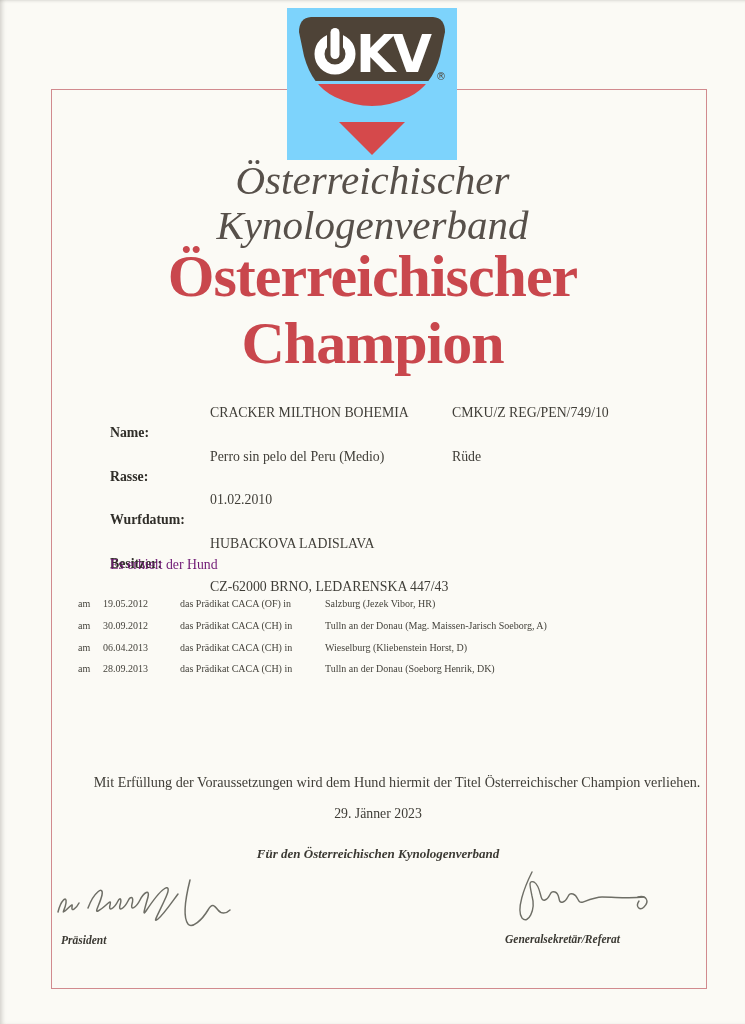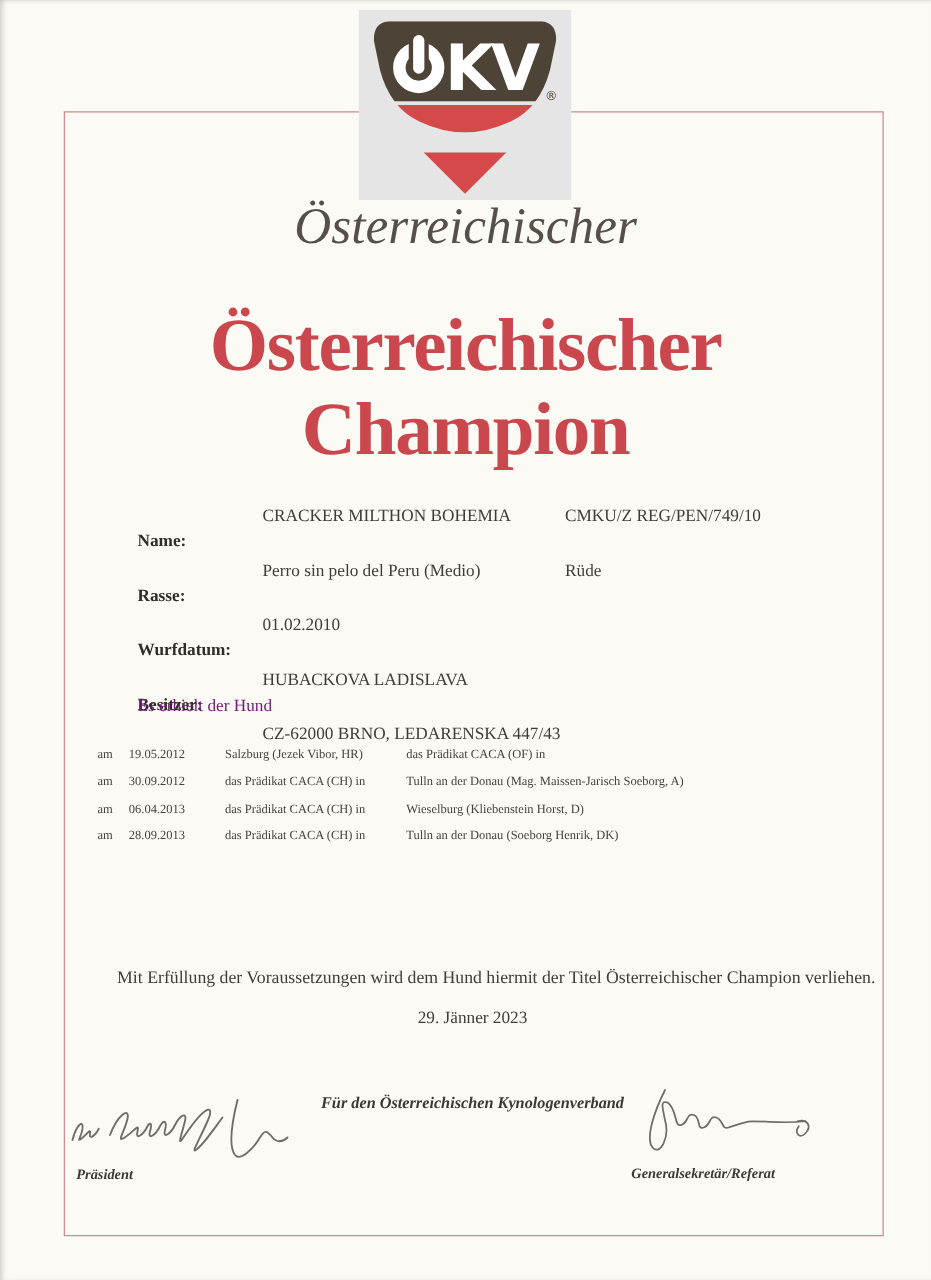--- a/index.html
+++ b/index.html
@@ -8,21 +8,21 @@
     font-family:"Liberation Serif",serif;color:#3f3d37;overflow:hidden;
     box-shadow:inset 4px 0 4px -2px rgba(90,88,80,.25), inset 0 3px 3px -2px rgba(90,88,80,.15);
   }
   .border-frame{
     position:absolute;left:51px;top:89px;width:654px;height:898px;
     border:1px solid #d18a8e;pointer-events:none;
   }
   
   .logo-box{
     position:absolute;left:287px;top:8px;width:170px;height:152px;
-    background:#e5e5e5;display:flex;align-items:flex-start;justify-content:center;
+    background:#7dd3fc;display:flex;align-items:flex-start;justify-content:center;
   }
   
   .org-name{
     position:absolute;left:0;top:158px;width:745px;text-align:center;
     font-style:italic;color:#57504a;font-size:41px;line-height:45px;
   }
   .main-title{
     position:absolute;left:0;top:243px;width:745px;text-align:center;
     font-weight:bold;color:#c9474d;font-size:60px;line-height:67px;letter-spacing:-1px;
   }
@@ -47,21 +47,21 @@
   .closing-statement{
     position:absolute;left:51px;top:774px;width:692px;text-align:center;
     font-size:14.2px;color:#3f3d37;
   }
   .closing-date{
     position:absolute;left:51px;top:806px;width:654px;text-align:center;
     font-size:13.8px;color:#3f3d37;
   }
   .on-behalf{
     position:absolute;left:51px;top:846px;width:654px;text-align:center;
-    font-size:13px;font-style:italic;font-weight:bold;color:#3b3933;margin-top:28px;
+    font-size:13px;font-style:italic;font-weight:bold;color:#3b3933;
   }
   
   .sig{position:absolute;}
   .sig-left{left:52px;top:872px;}
   .sig-right{left:502px;top:866px;}
   .sig-label{
     position:absolute;font-size:11.5px;font-style:italic;font-weight:bold;
     color:#3b3933;text-align:left;
   }
   .sig-label-left{left:61px;top:934px;width:100px;}
@@ -96,20 +96,21 @@
       <text x="69" y="64" font-family="DejaVu Sans, sans-serif" font-size="51" font-weight="bold" fill="#ffffff" letter-spacing="-3">KV</text>
 
       <text x="149" y="72" font-family="DejaVu Sans, sans-serif" font-size="10" fill="#4e4337">®</text>
 
       <path d="M52,114 L118,114 L85,147 Z" fill="#d5494b"></path>
     </svg>
   </div>
 
   <div class="org-name">
     <div>Österreichischer</div>
+    <div>Kynologenverband</div>
   </div>
 
   <div class="main-title">
     <div>Österreichischer</div>
     <div>Champion</div>
   </div>
 
   <div class="fields">
     <div class="lbl">Name:</div>
     <div class="val">CRACKER MILTHON BOHEMIA</div>
@@ -130,22 +131,22 @@
     <div class="lbl"></div>
     <div class="val">CZ-62000 BRNO, LEDARENSKA 447/43</div>
     <div class="extra"></div>
   </div>
 
   <div class="awards-intro">Es erhielt der Hund</div>
 
   <div class="awards">
     <div>am</div>
     <div>19.05.2012</div>
+    <div>das Prädikat CACA (OF) in</div>
     <div>Salzburg (Jezek Vibor, HR)</div>
-    <div>das Prädikat CACA (OF) in</div>
 
     <div>am</div>
     <div>30.09.2012</div>
     <div>das Prädikat CACA (CH) in</div>
     <div>Tulln an der Donau (Mag. Maissen-Jarisch Soeborg, A)</div>
 
     <div>am</div>
     <div>06.04.2013</div>
     <div>das Prädikat CACA (CH) in</div>
     <div>Wieselburg (Kliebenstein Horst, D)</div>

